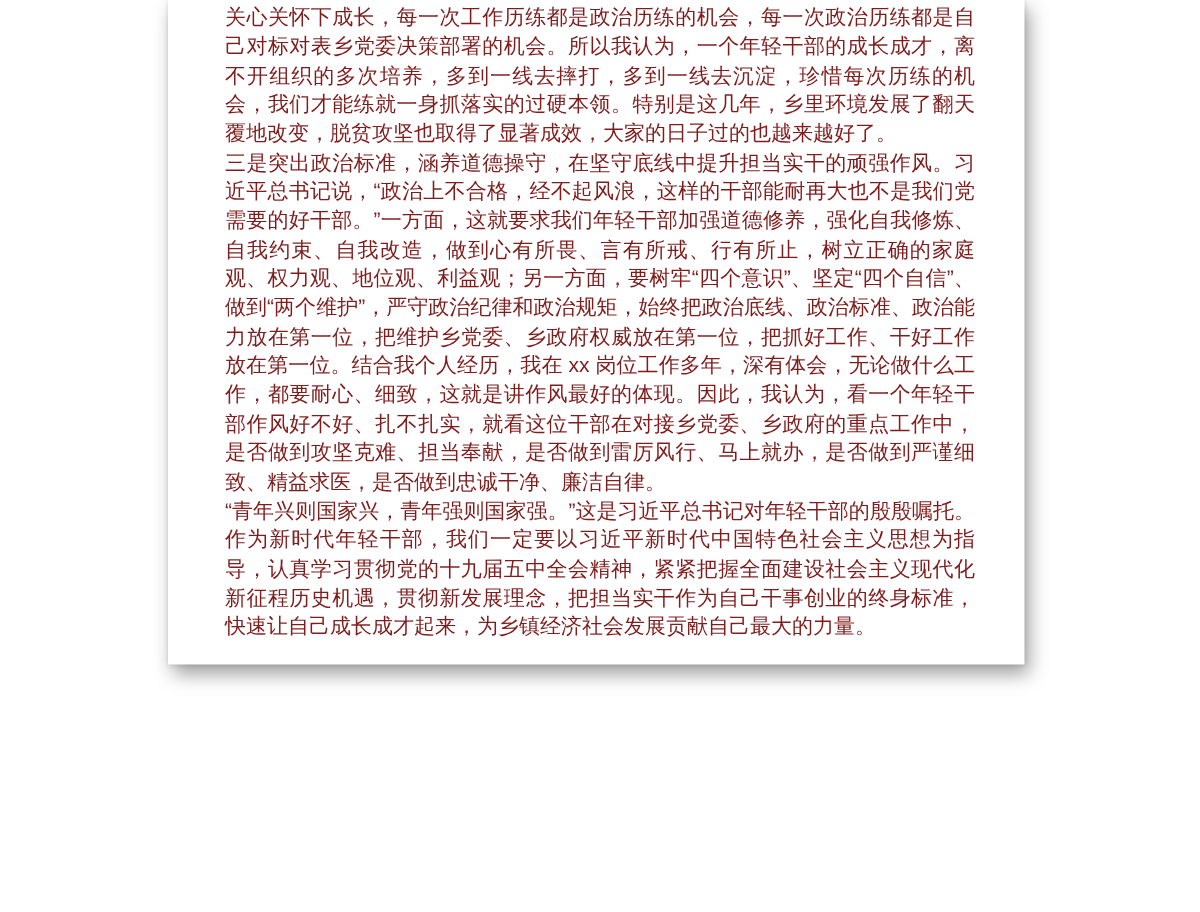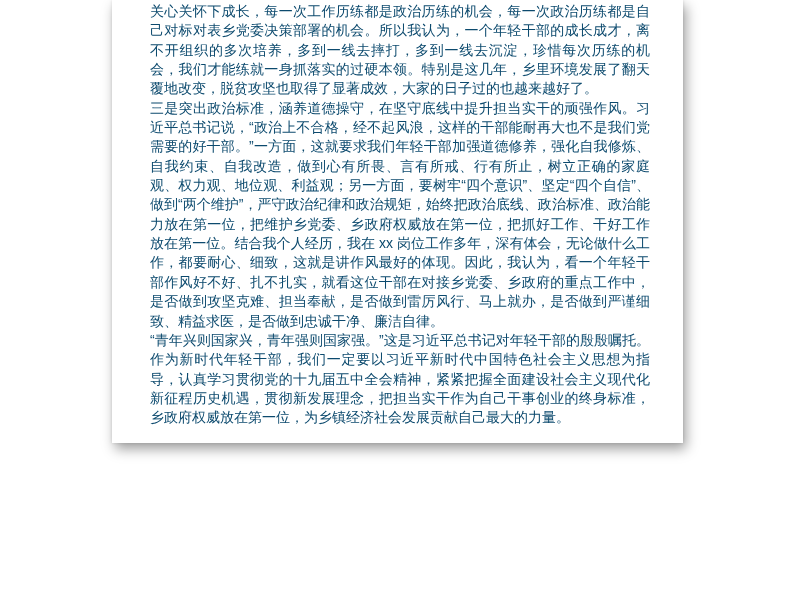--- a/index.html
+++ b/index.html
@@ -26,28 +26,28 @@
     box-sizing: border-box;
     background: #ffffff;
     padding: 2px 33px 0 38px;
     box-shadow: 0 0 3px rgba(0,0,0,0.12), 3px 6px 12px rgba(0,0,0,0.38);
   }
   .page p {
     margin: 0;
     padding: 0;
     font-size: 14px;
     line-height: 19.35px;
-    color: #0c4a6e;
+    color: #7f1d1d;
     text-align: justify;
     text-justify: inter-ideograph;
     word-break: break-all;
   }
 </style>
 </head>
 <body>
 
 <div class="viewport">
   <div class="page">
     <p>关心关怀下成长，每一次工作历练都是政治历练的机会，每一次政治历练都是自己对标对表乡党委决策部署的机会。所以我认为，一个年轻干部的成长成才，离不开组织的多次培养，多到一线去摔打，多到一线去沉淀，珍惜每次历练的机会，我们才能练就一身抓落实的过硬本领。特别是这几年，乡里环境发展了翻天覆地改变，脱贫攻坚也取得了显著成效，大家的日子过的也越来越好了。</p>
     <p>三是突出政治标准，涵养道德操守，在坚守底线中提升担当实干的顽强作风。习近平总书记说，“政治上不合格，经不起风浪，这样的干部能耐再大也不是我们党需要的好干部。”一方面，这就要求我们年轻干部加强道德修养，强化自我修炼、自我约束、自我改造，做到心有所畏、言有所戒、行有所止，树立正确的家庭观、权力观、地位观、利益观；另一方面，要树牢“四个意识”、坚定“四个自信”、做到“两个维护”，严守政治纪律和政治规矩，始终把政治底线、政治标准、政治能力放在第一位，把维护乡党委、乡政府权威放在第一位，把抓好工作、干好工作放在第一位。结合我个人经历，我在 xx 岗位工作多年，深有体会，无论做什么工作，都要耐心、细致，这就是讲作风最好的体现。因此，我认为，看一个年轻干部作风好不好、扎不扎实，就看这位干部在对接乡党委、乡政府的重点工作中，是否做到攻坚克难、担当奉献，是否做到雷厉风行、马上就办，是否做到严谨细致、精益求医，是否做到忠诚干净、廉洁自律。</p>
-    <p>“青年兴则国家兴，青年强则国家强。”这是习近平总书记对年轻干部的殷殷嘱托。作为新时代年轻干部，我们一定要以习近平新时代中国特色社会主义思想为指导，认真学习贯彻党的十九届五中全会精神，紧紧把握全面建设社会主义现代化新征程历史机遇，贯彻新发展理念，把担当实干作为自己干事创业的终身标准，乡政府权威放在第一位，为乡镇经济社会发展贡献自己最大的力量。</p>
+    <p>“青年兴则国家兴，青年强则国家强。”这是习近平总书记对年轻干部的殷殷嘱托。作为新时代年轻干部，我们一定要以习近平新时代中国特色社会主义思想为指导，认真学习贯彻党的十九届五中全会精神，紧紧把握全面建设社会主义现代化新征程历史机遇，贯彻新发展理念，把担当实干作为自己干事创业的终身标准，快速让自己成长成才起来，为乡镇经济社会发展贡献自己最大的力量。</p>
   </div>
 </div>
 
 </body></html>

